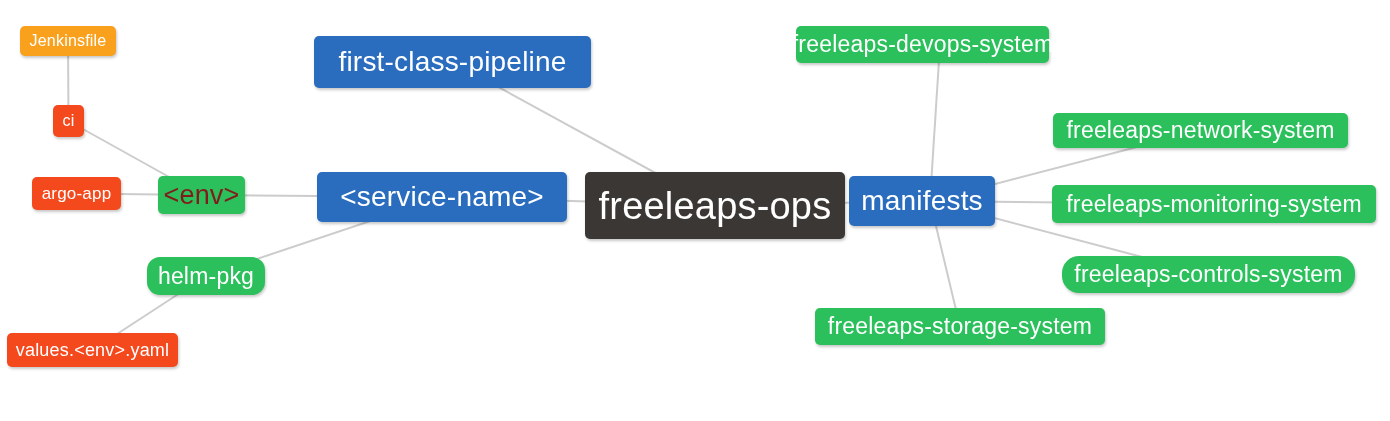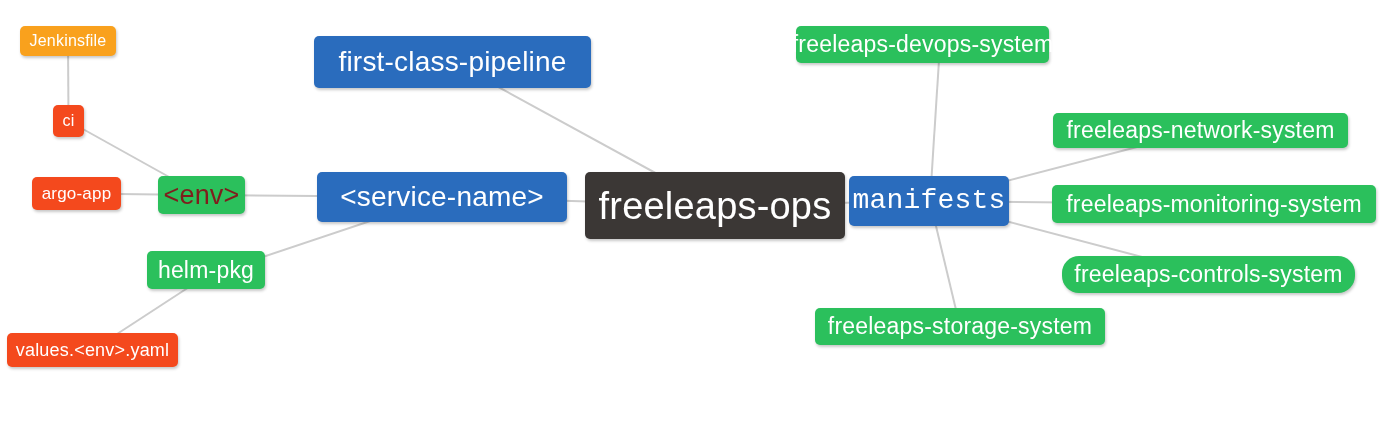--- a/index.html
+++ b/index.html
@@ -53,23 +53,23 @@
       <line x1="206" y1="276" x2="92.5" y2="350" stroke="#cccccc" stroke-width="2"></line>
       <line x1="930" y1="201" x2="940" y2="44.5" stroke="#cccccc" stroke-width="2"></line>
       <line x1="930" y1="201" x2="1200.5" y2="130.5" stroke="#cccccc" stroke-width="2"></line>
       <line x1="930" y1="201" x2="1214" y2="204" stroke="#cccccc" stroke-width="2"></line>
       <line x1="930" y1="201" x2="1208.5" y2="274.5" stroke="#cccccc" stroke-width="2"></line>
       <line x1="930" y1="201" x2="960" y2="326.5" stroke="#cccccc" stroke-width="2"></line>
     </svg>
 <div class="node" style="left: 585px; top: 172px; width: 260px; height: 67px; font-size: 38px; background: rgb(59, 55, 53); color: rgb(255, 255, 255);">freeleaps-ops</div>
     <div class="node" style="left: 314px; top: 36px; width: 277px; height: 52px; font-size: 28px; background: rgb(42, 108, 189); color: rgb(255, 255, 255); text-align: right;">first-class-pipeline</div>
     <div class="node" style="left: 317px; top: 172px; width: 250px; height: 50px; font-size: 28px; background: rgb(42, 108, 189); color: rgb(255, 255, 255);">&lt;service-name&gt;</div>
-    <div class="node" style="left: 849px; top: 176px; width: 160px; height: 50px; font-size: 28px; background: rgb(42, 108, 189); color: rgb(255, 255, 255); font-family: Liberation Mono, monospace;">manifests</div>
+    <div class="node" style="left: 849px; top: 176px; width: 146px; height: 50px; font-size: 28px; background: rgb(42, 108, 189); color: rgb(255, 255, 255);">manifests</div>
     <div class="node" style="left: 158px; top: 176px; width: 87px; height: 38px; font-size: 27px; background: rgb(43, 192, 92); color: #7f1d1d;">&lt;env&gt;</div>
-    <div class="node" style="left: 147px; top: 251px; width: 118px; height: 38px; font-size: 23px; background: rgb(43, 192, 92); color: rgb(255, 255, 255);">helm-pkg</div>
+    <div class="node" style="left: 147px; top: 257px; width: 118px; height: 38px; font-size: 23px; background: rgb(43, 192, 92); color: rgb(255, 255, 255); border-radius: 13px;">helm-pkg</div>
     <div class="node" style="left: 20px; top: 26px; width: 96px; height: 30px; font-size: 16px; background: rgb(249, 161, 29); color: rgb(255, 255, 255);">Jenkinsfile</div>
     <div class="node" style="left: 53px; top: 105px; width: 31px; height: 32px; font-size: 16px; background: rgb(244, 73, 29); color: rgb(255, 255, 255);">ci</div>
     <div class="node" style="left: 32px; top: 177px; width: 89px; height: 33px; font-size: 17px; background: rgb(244, 73, 29); color: rgb(255, 255, 255);">argo-app</div>
     <div class="node" style="left: 7px; top: 333px; width: 171px; height: 34px; font-size: 18px; background: rgb(244, 73, 29); color: rgb(255, 255, 255);">values.&lt;env&gt;.yaml</div>
     <div class="node" style="left: 796px; top: 26px; width: 253px; height: 37px; font-size: 23px; background: rgb(43, 192, 92); color: rgb(255, 255, 255);">freeleaps-devops-system</div>
     <div class="node" style="left: 1053px; top: 113px; width: 295px; height: 35px; font-size: 23px; background: rgb(43, 192, 92); color: rgb(255, 255, 255);">freeleaps-network-system</div>
     <div class="node" style="left: 1052px; top: 185px; width: 324px; height: 38px; font-size: 23px; background: rgb(43, 192, 92); color: rgb(255, 255, 255);">freeleaps-monitoring-system</div>
     <div class="node" style="left: 1062px; top: 256px; width: 293px; height: 37px; font-size: 23px; background: rgb(43, 192, 92); color: rgb(255, 255, 255); border-radius: 17px;">freeleaps-controls-system</div>
     <div class="node" style="left: 815px; top: 308px; width: 290px; height: 37px; font-size: 23px; background: rgb(43, 192, 92); color: rgb(255, 255, 255);">freeleaps-storage-system</div>
   </div>

